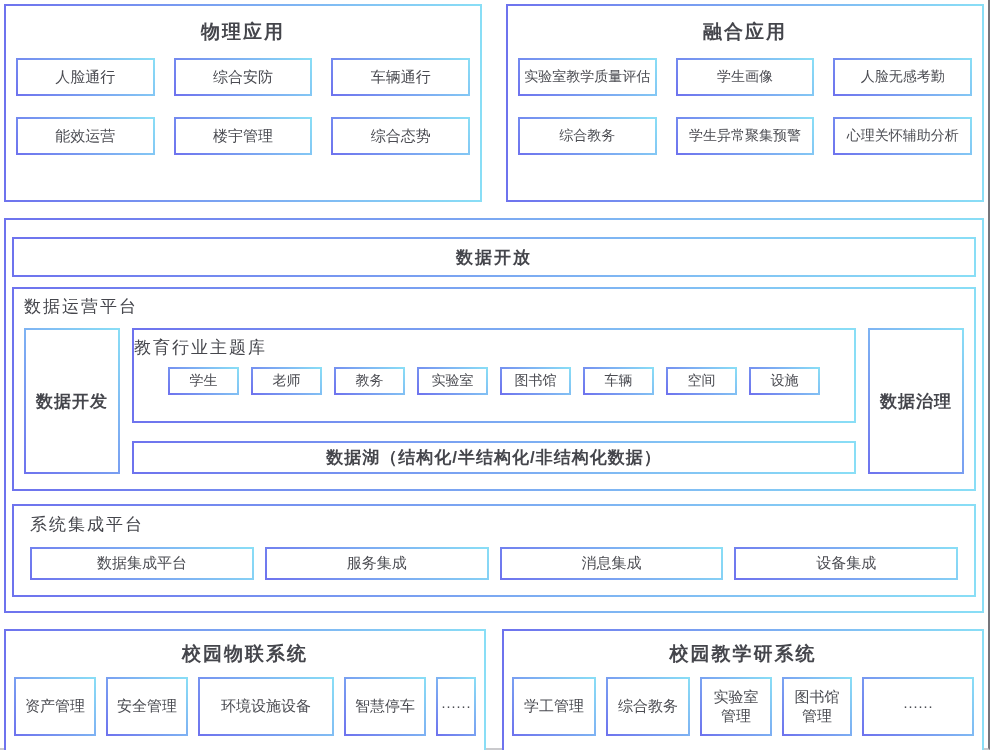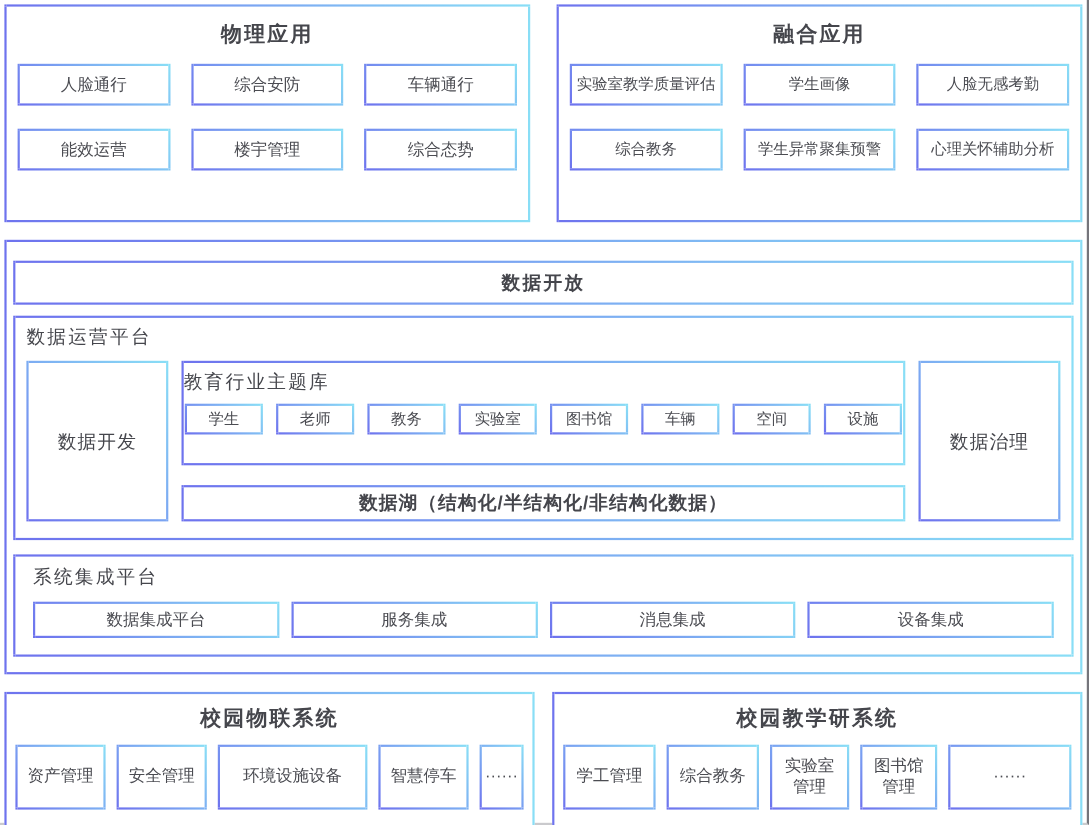--- a/index.html
+++ b/index.html
@@ -52,22 +52,22 @@
     height:40px;display:flex;align-items:center;justify-content:center;
     font-size:17px;font-weight:600;color:var(--title-color);letter-spacing:2px;
   }
   .ops{margin-top:10px;height:204px;padding:8px 10px 0;}
   .sec-title{
     font-size:17px;font-weight:400;
     color:var(--title-color);letter-spacing:2px;line-height:20px;
   }
   .ops-body{display:flex;gap:12px;margin-top:11px;height:146px;}
   .side-box{
-    width:129px;display:flex;align-items:center;justify-content:center;
-    font-size:17px;font-weight:400;color:var(--title-color);letter-spacing:1px;
+    width:96px;display:flex;align-items:center;justify-content:center;
+    font-size:17px;font-weight:700;color:var(--title-color);letter-spacing:1px;
   }
   .ops-center{flex:1;display:flex;flex-direction:column;gap:18px;}
   .theme{height:95px;}
   .theme .sec-title{padding-top:8px;}
   .theme-row{display:flex;justify-content:center;gap:12px;margin-top:9px;border-radius:13px;}
   .theme-item{
     width:71px;height:28px;display:flex;align-items:center;justify-content:center;
     font-size:14px;white-space:nowrap;
   }
   .lake{

